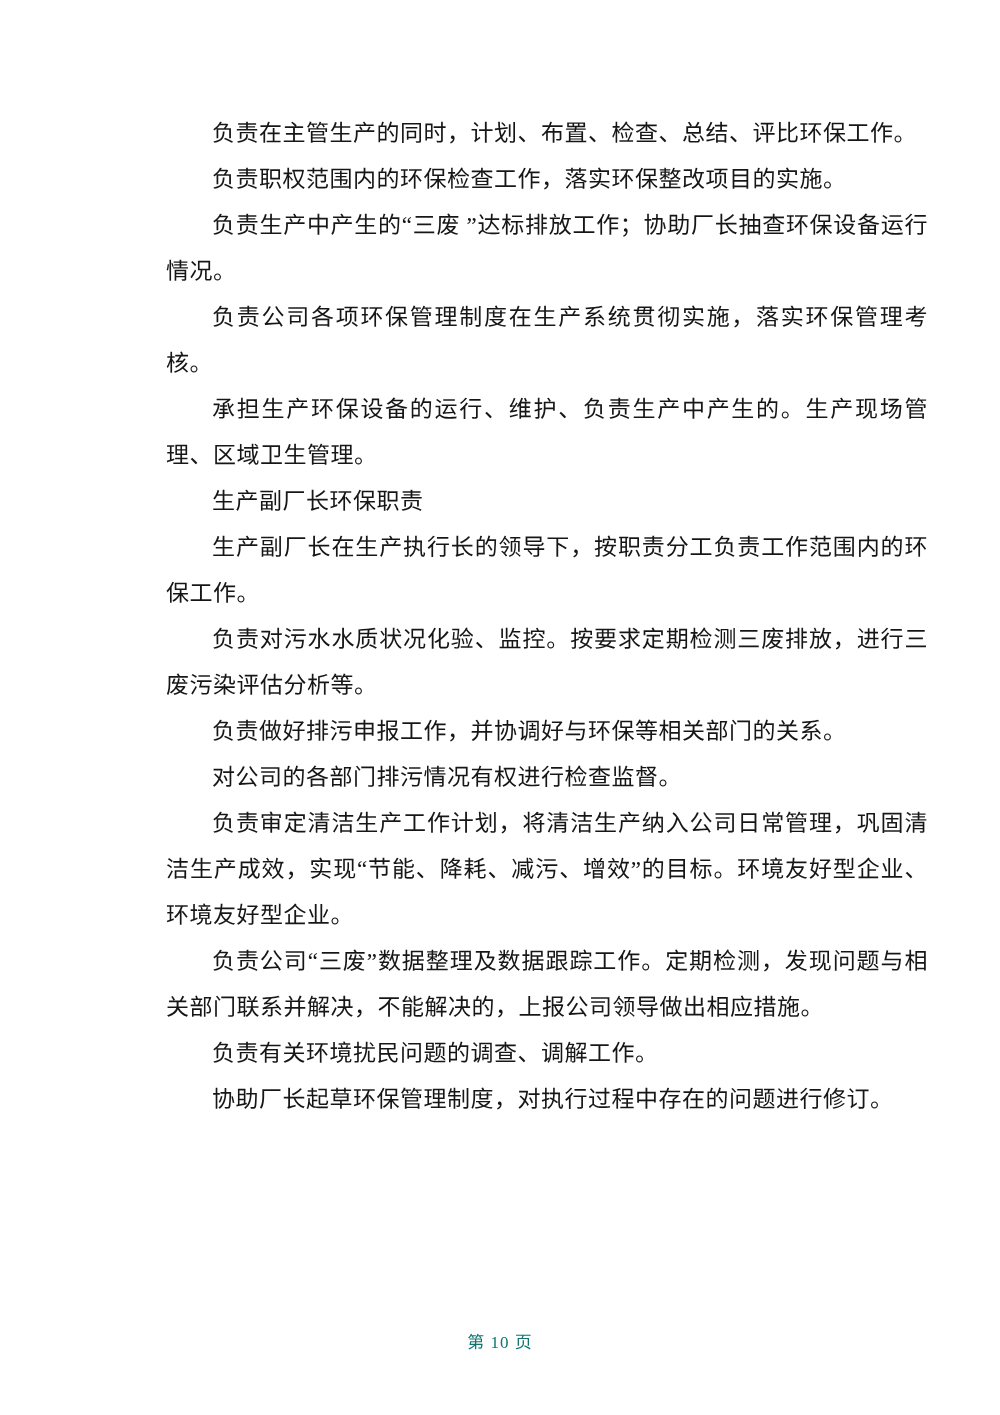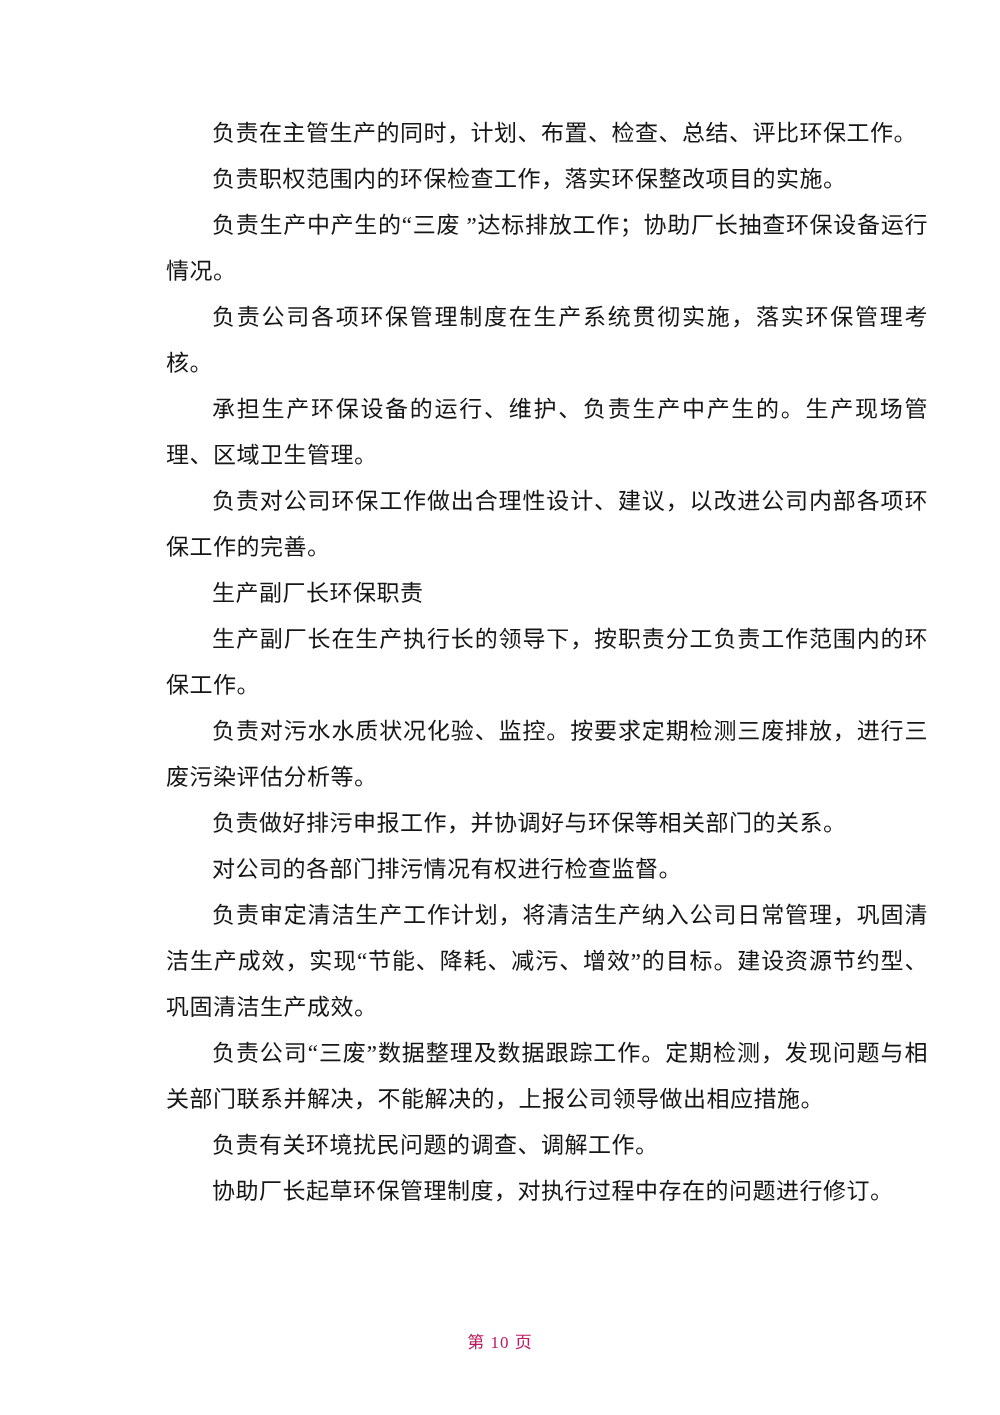--- a/index.html
+++ b/index.html
@@ -36,41 +36,40 @@
   .footer {
     position: absolute;
     top: 1333px;
     left: 0;
     width: 100%;
     text-align: center;
   }
   .footer .page-num {
     font-size: 17px;
     line-height: 20px;
-    color: #be185d;
+    color: #0f766e;
     letter-spacing: 1px;
   }
 </style>
 </head>
 <body>
 
 <div class="page">
   <div class="content">
     <p class="para">负责在主管生产的同时，计划、布置、检查、总结、评比环保工作。</p>
     <p class="para">负责职权范围内的环保检查工作，落实环保整改项目的实施。</p>
     <p class="para">负责生产中产生的“三废 ”达标排放工作；协助厂长抽查环保设备运行情况。</p>
     <p class="para">负责公司各项环保管理制度在生产系统贯彻实施，落实环保管理考核。</p>
     <p class="para">承担生产环保设备的运行、维护、负责生产中产生的。生产现场管理、区域卫生管理。</p>
-    <p class="para">负责对公司环保工作做出合理性设计、建议，以改进公司内部各项环保工作的完善。</p>
     <p class="para">生产副厂长环保职责</p>
     <p class="para">生产副厂长在生产执行长的领导下，按职责分工负责工作范围内的环保工作。</p>
     <p class="para">负责对污水水质状况化验、监控。按要求定期检测三废排放，进行三废污染评估分析等。</p>
     <p class="para">负责做好排污申报工作，并协调好与环保等相关部门的关系。</p>
     <p class="para">对公司的各部门排污情况有权进行检查监督。</p>
-    <p class="para">负责审定清洁生产工作计划，将清洁生产纳入公司日常管理，巩固清洁生产成效，实现“节能、降耗、减污、增效”的目标。建设资源节约型、巩固清洁生产成效。</p>
+    <p class="para">负责审定清洁生产工作计划，将清洁生产纳入公司日常管理，巩固清洁生产成效，实现“节能、降耗、减污、增效”的目标。环境友好型企业、环境友好型企业。</p>
     <p class="para">负责公司“三废”数据整理及数据跟踪工作。定期检测，发现问题与相关部门联系并解决，不能解决的，上报公司领导做出相应措施。</p>
     <p class="para">负责有关环境扰民问题的调查、调解工作。</p>
     <p class="para">协助厂长起草环保管理制度，对执行过程中存在的问题进行修订。</p>
   </div>
   <div class="footer">
     <span class="page-num">第 10 页</span>
   </div>
 </div>
 
 </body></html>

